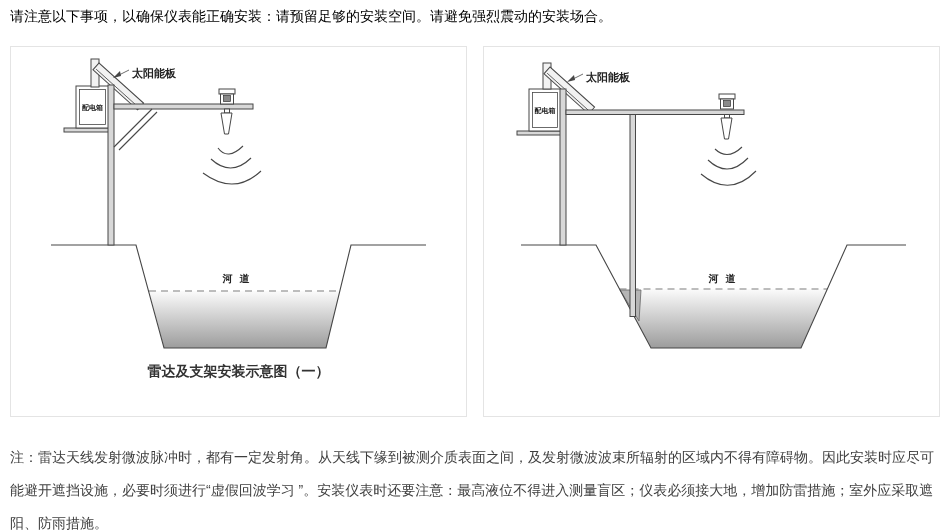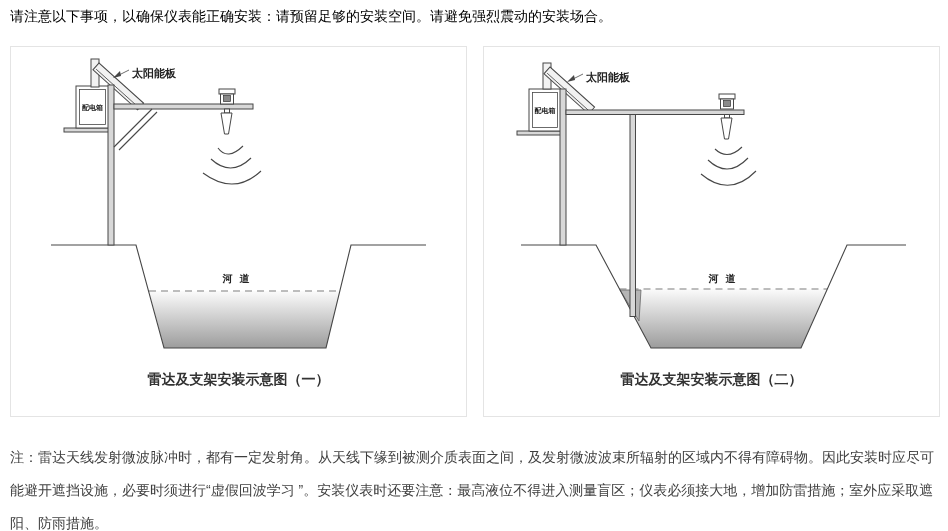--- a/index.html
+++ b/index.html
@@ -2,21 +2,21 @@
 <html><head>
 <meta charset="utf-8">
 <style>
   html,body{margin:0;padding:0;background:#ffffff;}
   body{width:948px;font-family:"Liberation Sans","DejaVu Sans",sans-serif;color:#3f3f3f;}
   .page{padding:7px 8px 0 8px;box-sizing:border-box;}
   .intro{font-size:14px;line-height:19px;margin:0 0 20px 2px;color:#000000;}
   .panels{display:flex;gap:16px;margin-left:2px;}
   .panel{width:510px;height:371px;border:1px solid #e4e4e4;background:#fff;box-sizing:border-box;overflow:hidden;}
   .panel svg{display:block;}
-  .caption{margin-top:12px;text-align:center;font-size:14px;font-weight:bold;color:#333;}
+  .caption{margin-top:4px;text-align:center;font-size:14px;font-weight:bold;color:#333;}
   .note{font-size:14px;line-height:33px;margin:24px 0 0 2px;color:#3f3f3f;width:934px;}
   
   .ln{stroke:#474747;fill:none;stroke-width:1.1;}
   .thin{stroke:#474747;fill:none;stroke-width:0.8;}
   .wfill{fill:#ffffff;stroke:#474747;stroke-width:1;}
   .gfill{fill:#d8d8d8;stroke:#474747;stroke-width:1;}
   .lfill{fill:#f2f2f2;stroke:#474747;stroke-width:1;}
   .dash{stroke:#a8a8a8;stroke-width:1.6;stroke-dasharray:7 5;fill:none;}
   .dtext{font:bold 11px "Liberation Sans","DejaVu Sans",sans-serif;fill:#222;}
   .stext{font:bold 7px "Liberation Sans","DejaVu Sans",sans-serif;fill:#222;}
@@ -130,20 +130,19 @@
         </g>
 
         <g>
           <path d="M231,102 Q243.5,114 258,100" class="ln"></path>
           <path d="M224,113 Q244,132 264,111" class="ln"></path>
           <path d="M217,127 Q245.5,151 272,124" class="ln"></path>
         </g>
 
         <text x="239" y="235" text-anchor="middle" class="rtext">河 道</text>
       </svg>
-      <div class="caption">雷达及支架安装示意图（二）</div>
     </div>
 
   </div>
 
   <p class="note">注：雷达天线发射微波脉冲时，都有一定发射角。从天线下缘到被测介质表面之间，及发射微波波束所辐射的区域内不得有障碍物。因此安装时应尽可能避开遮挡设施，必要时须进行“虚假回波学习 ”。安装仪表时还要注意：最高液位不得进入测量盲区；仪表必须接大地，增加防雷措施；室外应采取遮阳、防雨措施。</p>
 
 </div>
 
 </body></html>

